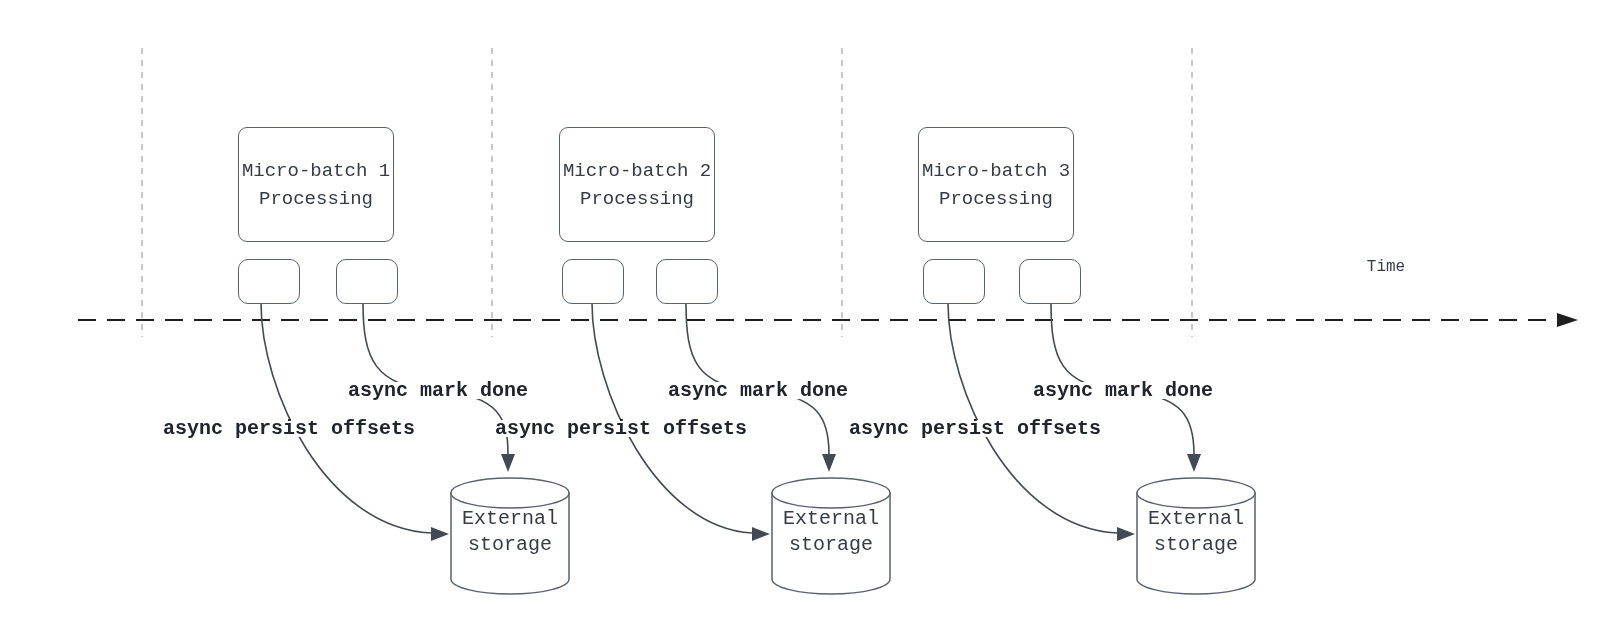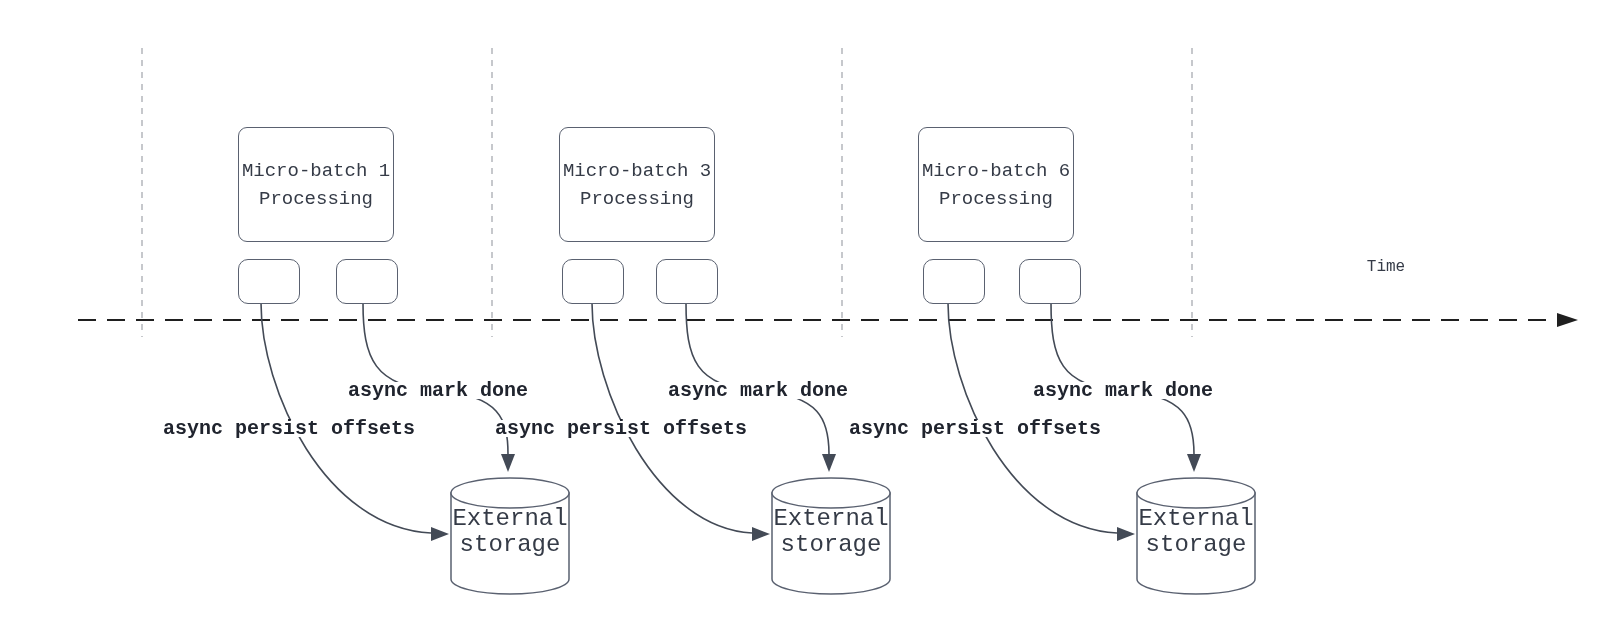--- a/index.html
+++ b/index.html
@@ -18,21 +18,21 @@
     position:absolute;width:62px;height:45px;box-sizing:border-box;
     border:1.5px solid #5a6170;border-radius:10px;background:#ffffff;
   }
   .conn-label{
     position:absolute;transform:translateX(-50%);
     font-size:20px;font-weight:bold;color:#20242e;background:#ffffff;
     padding:0 3px;white-space:nowrap;line-height:17px;
   }
   .storage-label{
     position:absolute;transform:translateX(-50%);
-    font-size:24px;line-height:26px;color:#353b47;text-align:center;white-space:nowrap;
+    font-size:20px;line-height:26px;color:#353b47;text-align:center;white-space:nowrap;
   }
   .time-label{
     position:absolute;transform:translateX(-50%);
     font-size:16px;color:#353b47;white-space:nowrap;
   }
 </style>
 </head>
 <body>
 
 <div class="canvas">
@@ -74,25 +74,25 @@
       <path d="M1137,493 v86 a59,15 0 0 0 118,0 v-86 z" fill="#ffffff" stroke="#5a6170" stroke-width="1.5"></path>
       <ellipse cx="1196" cy="493" rx="59" ry="15" fill="#ffffff" stroke="#5a6170" stroke-width="1.5"></ellipse>
     </g>
   </svg>
 
   <div class="proc-box" style="left:238px;top:127px">
     <span>Micro-batch 1</span>
     <span>Processing</span>
   </div>
   <div class="proc-box" style="left:559px;top:127px">
-    <span>Micro-batch 3</span>
+    <span>Micro-batch 2</span>
     <span>Processing</span>
   </div>
   <div class="proc-box" style="left:918px;top:127px">
-    <span>Micro-batch 6</span>
+    <span>Micro-batch 3</span>
     <span>Processing</span>
   </div>
 
   <div class="task-box" style="left:238px;top:259px"></div>
   <div class="task-box" style="left:336px;top:259px"></div>
   <div class="task-box" style="left:562px;top:259px"></div>
   <div class="task-box" style="left:656px;top:259px"></div>
   <div class="task-box" style="left:923px;top:259px"></div>
   <div class="task-box" style="left:1019px;top:259px"></div>
 

